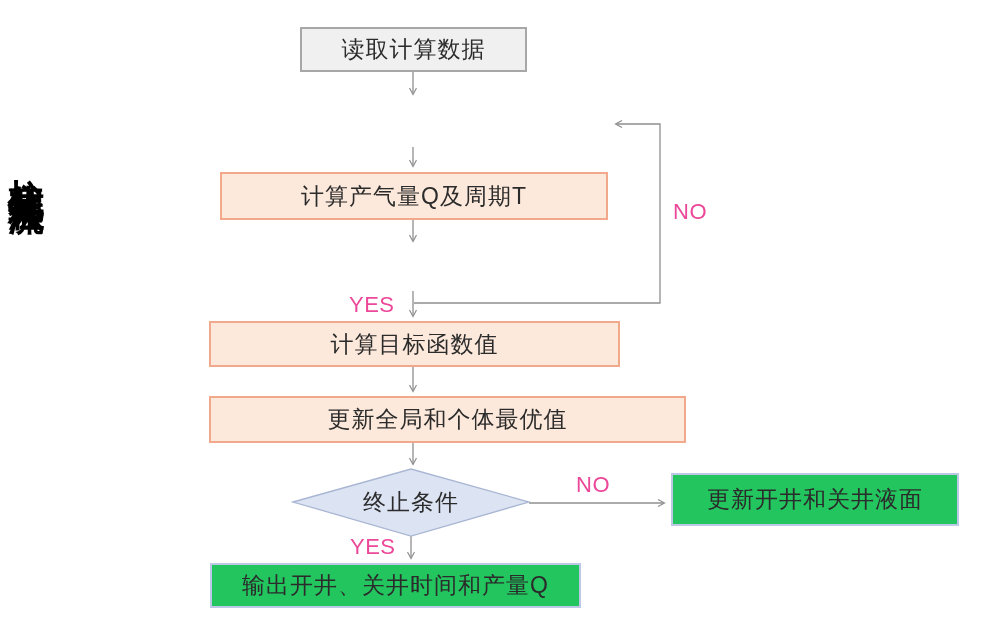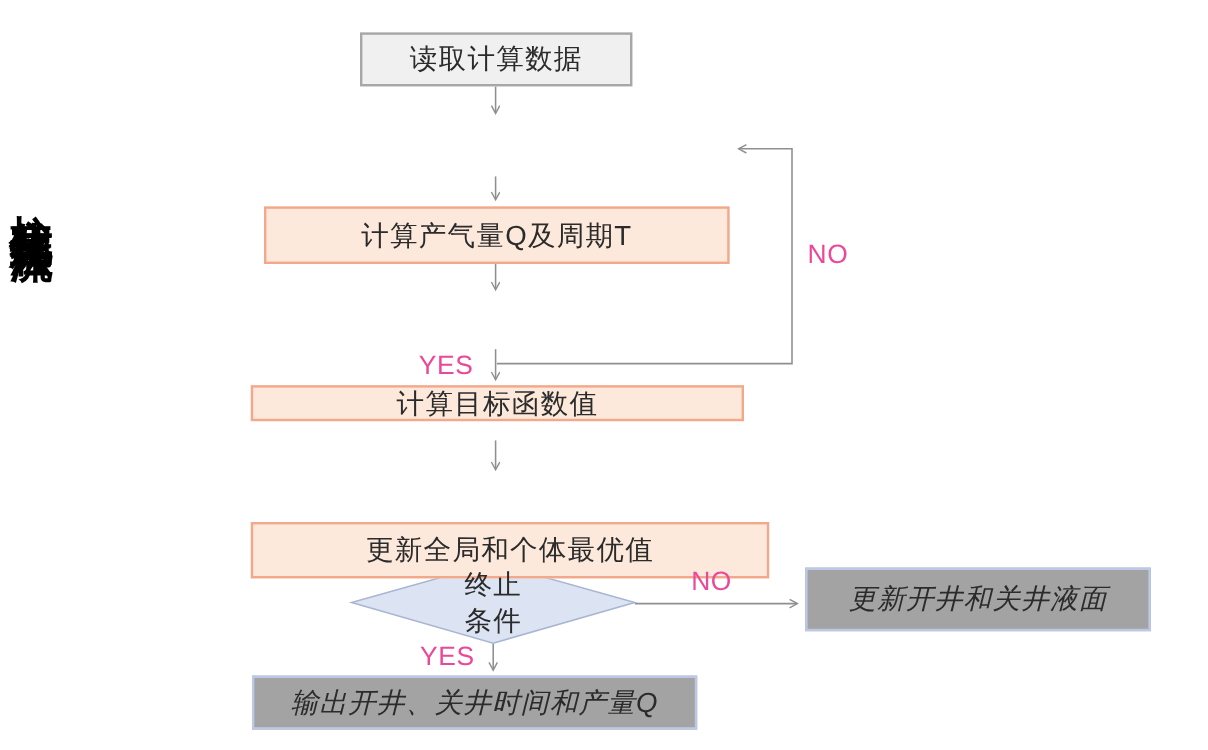--- a/index.html
+++ b/index.html
@@ -30,35 +30,35 @@
     align-items: center;
     justify-content: center;
     font-size: 23px;
     color: #2b2b2b;
     letter-spacing: 1px;
     white-space: nowrap;
     z-index: 2;
   }
   .gray   { background: #F0F0F0; border: 2px solid #A7A7A7; }
   .orange { background: #FCE9DB; border: 2px solid #F2A98B; }
-  .blue   { background: #a3a3a3; border: 2px solid #BCC8E6; font-style: italic; }
+  .blue   { background: #22c55e; border: 2px solid #BCC8E6; }
 
   #n-read        { left: 300px; top: 27px;  width: 227px; height: 45px; }
   #n-init        { left: 220px; top: 100px; width: 388px; height: 47px; }
   #n-compute     { left: 220px; top: 172px; width: 388px; height: 48px; text-align: right; }
   #n-check       { left: 220px; top: 246px; width: 388px; height: 45px; letter-spacing: 2px; }
-  #n-objective   { left: 209px; top: 321px; width: 411px; height: 30px; }
-  #n-update-best { left: 209px; top: 396px; width: 432px; height: 47px; margin-top: 39px; }
+  #n-objective   { left: 209px; top: 321px; width: 411px; height: 46px; }
+  #n-update-best { left: 209px; top: 396px; width: 477px; height: 47px; }
   #n-update-level{ left: 671px; top: 473px; width: 288px; height: 53px; }
   #n-output      { left: 210px; top: 563px; width: 371px; height: 45px; }
 
   #diamond-text {
     position: absolute;
     left: 351px; top: 471px; width: 120px; height: 62px;
-    display: flex; flex-direction: column;
+    display: flex; 
     align-items: center; justify-content: center;
     font-size: 23px; line-height: 30px;
     color: #2b2b2b; letter-spacing: 1px;
     z-index: 2;
   }
   .edge-label {
     position: absolute;
     font-size: 22px;
     color: #ec4899;
     letter-spacing: 0.5px;

